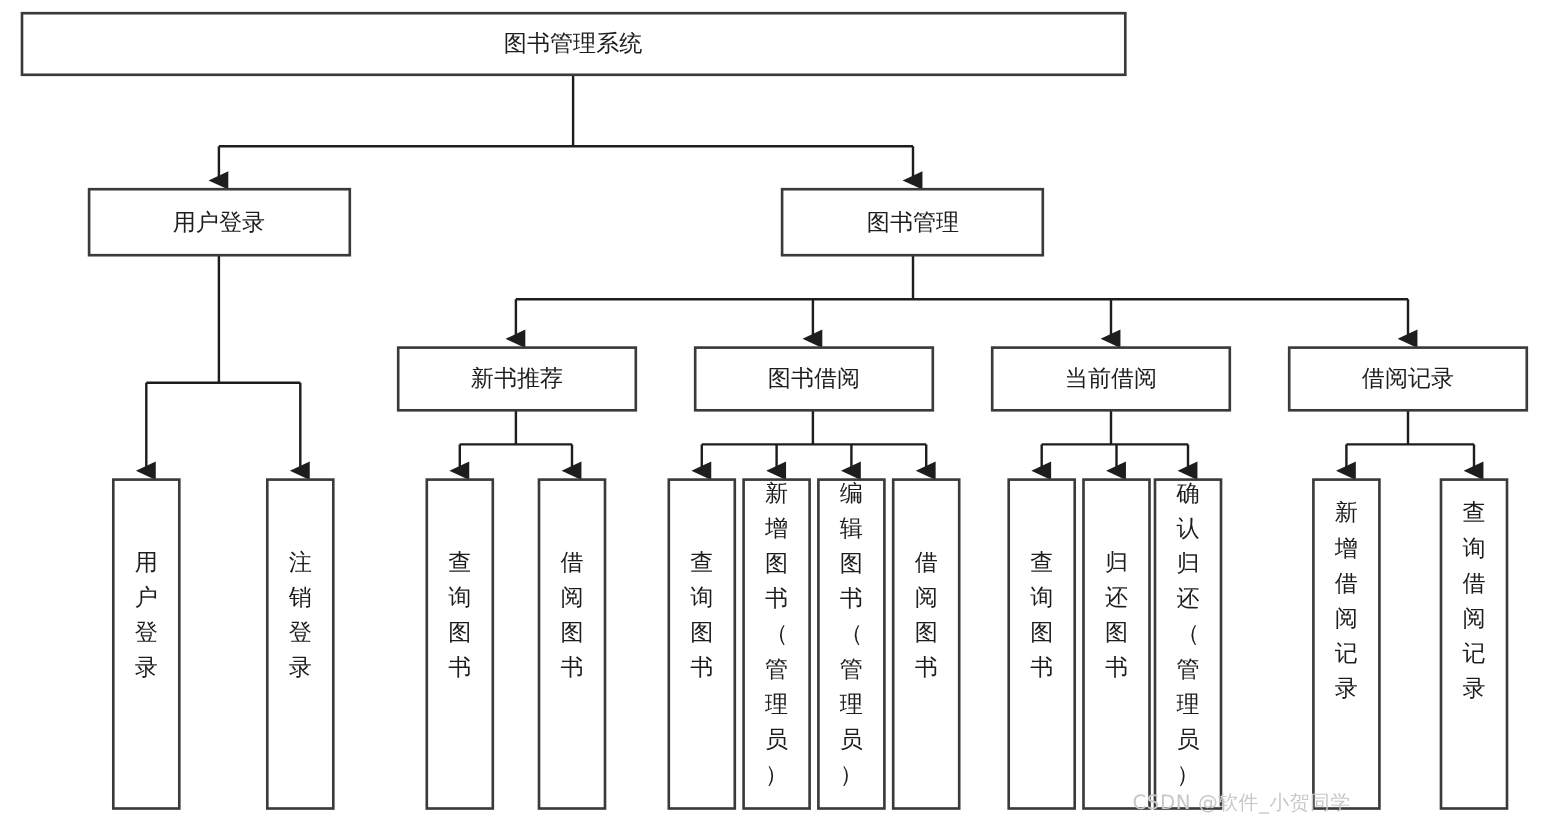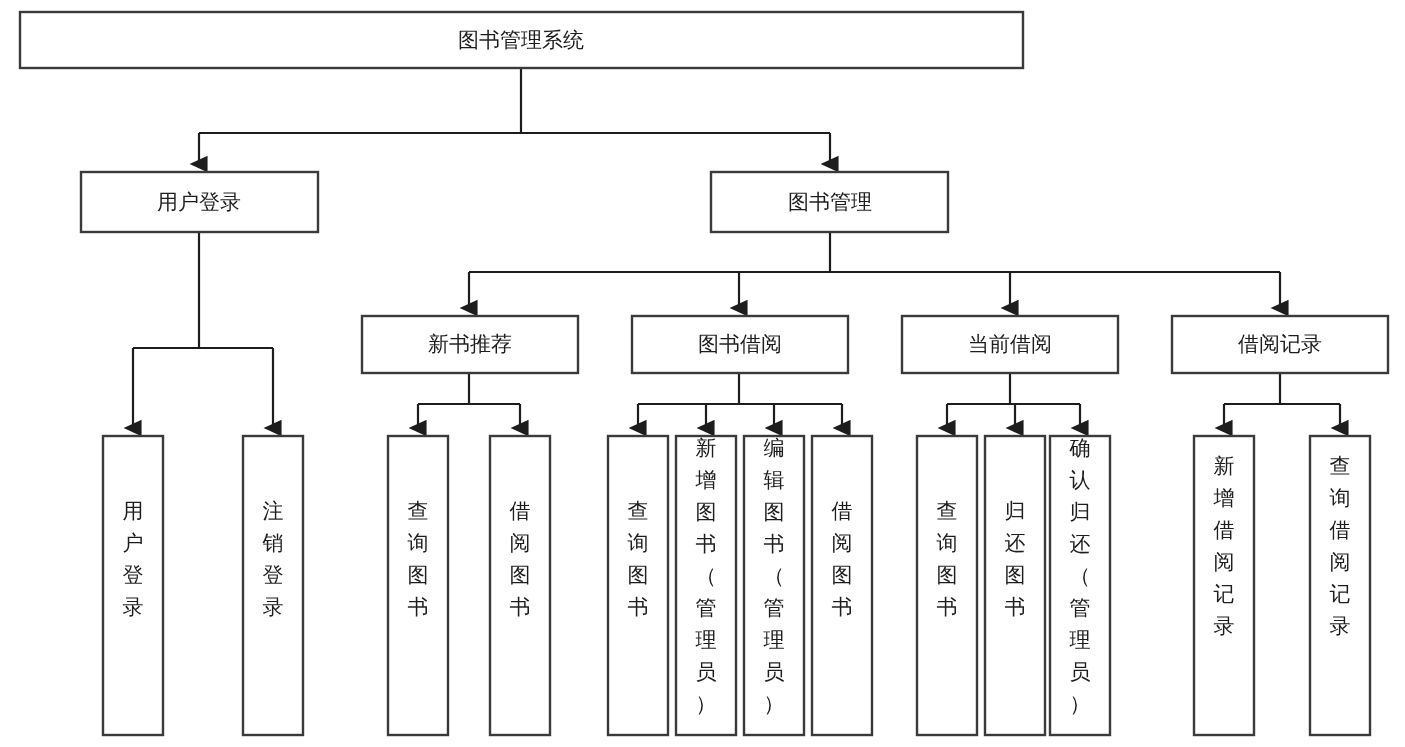--- a/index.html
+++ b/index.html
@@ -210,13 +210,14 @@
     <g>
       <rect class="node-rect" x="1194" y="436" width="60" height="299"></rect>
       <text class="node-label-vertical" x="1224" y="473"><tspan x="1224" dy="0">新</tspan><tspan x="1224" dy="32">增</tspan><tspan x="1224" dy="32">借</tspan><tspan x="1224" dy="32">阅</tspan><tspan x="1224" dy="32">记</tspan><tspan x="1224" dy="32">录</tspan></text>
     </g>
     <g>
       <rect class="node-rect" x="1310" y="436" width="60" height="299"></rect>
       <text class="node-label-vertical" x="1340" y="473"><tspan x="1340" dy="0">查</tspan><tspan x="1340" dy="32">询</tspan><tspan x="1340" dy="32">借</tspan><tspan x="1340" dy="32">阅</tspan><tspan x="1340" dy="32">记</tspan><tspan x="1340" dy="32">录</tspan></text>
     </g>
   </svg>
 
+  <div class="watermark-text">CSDN @软件_小贺同学</div>
 </div>
 
 </body></html>

